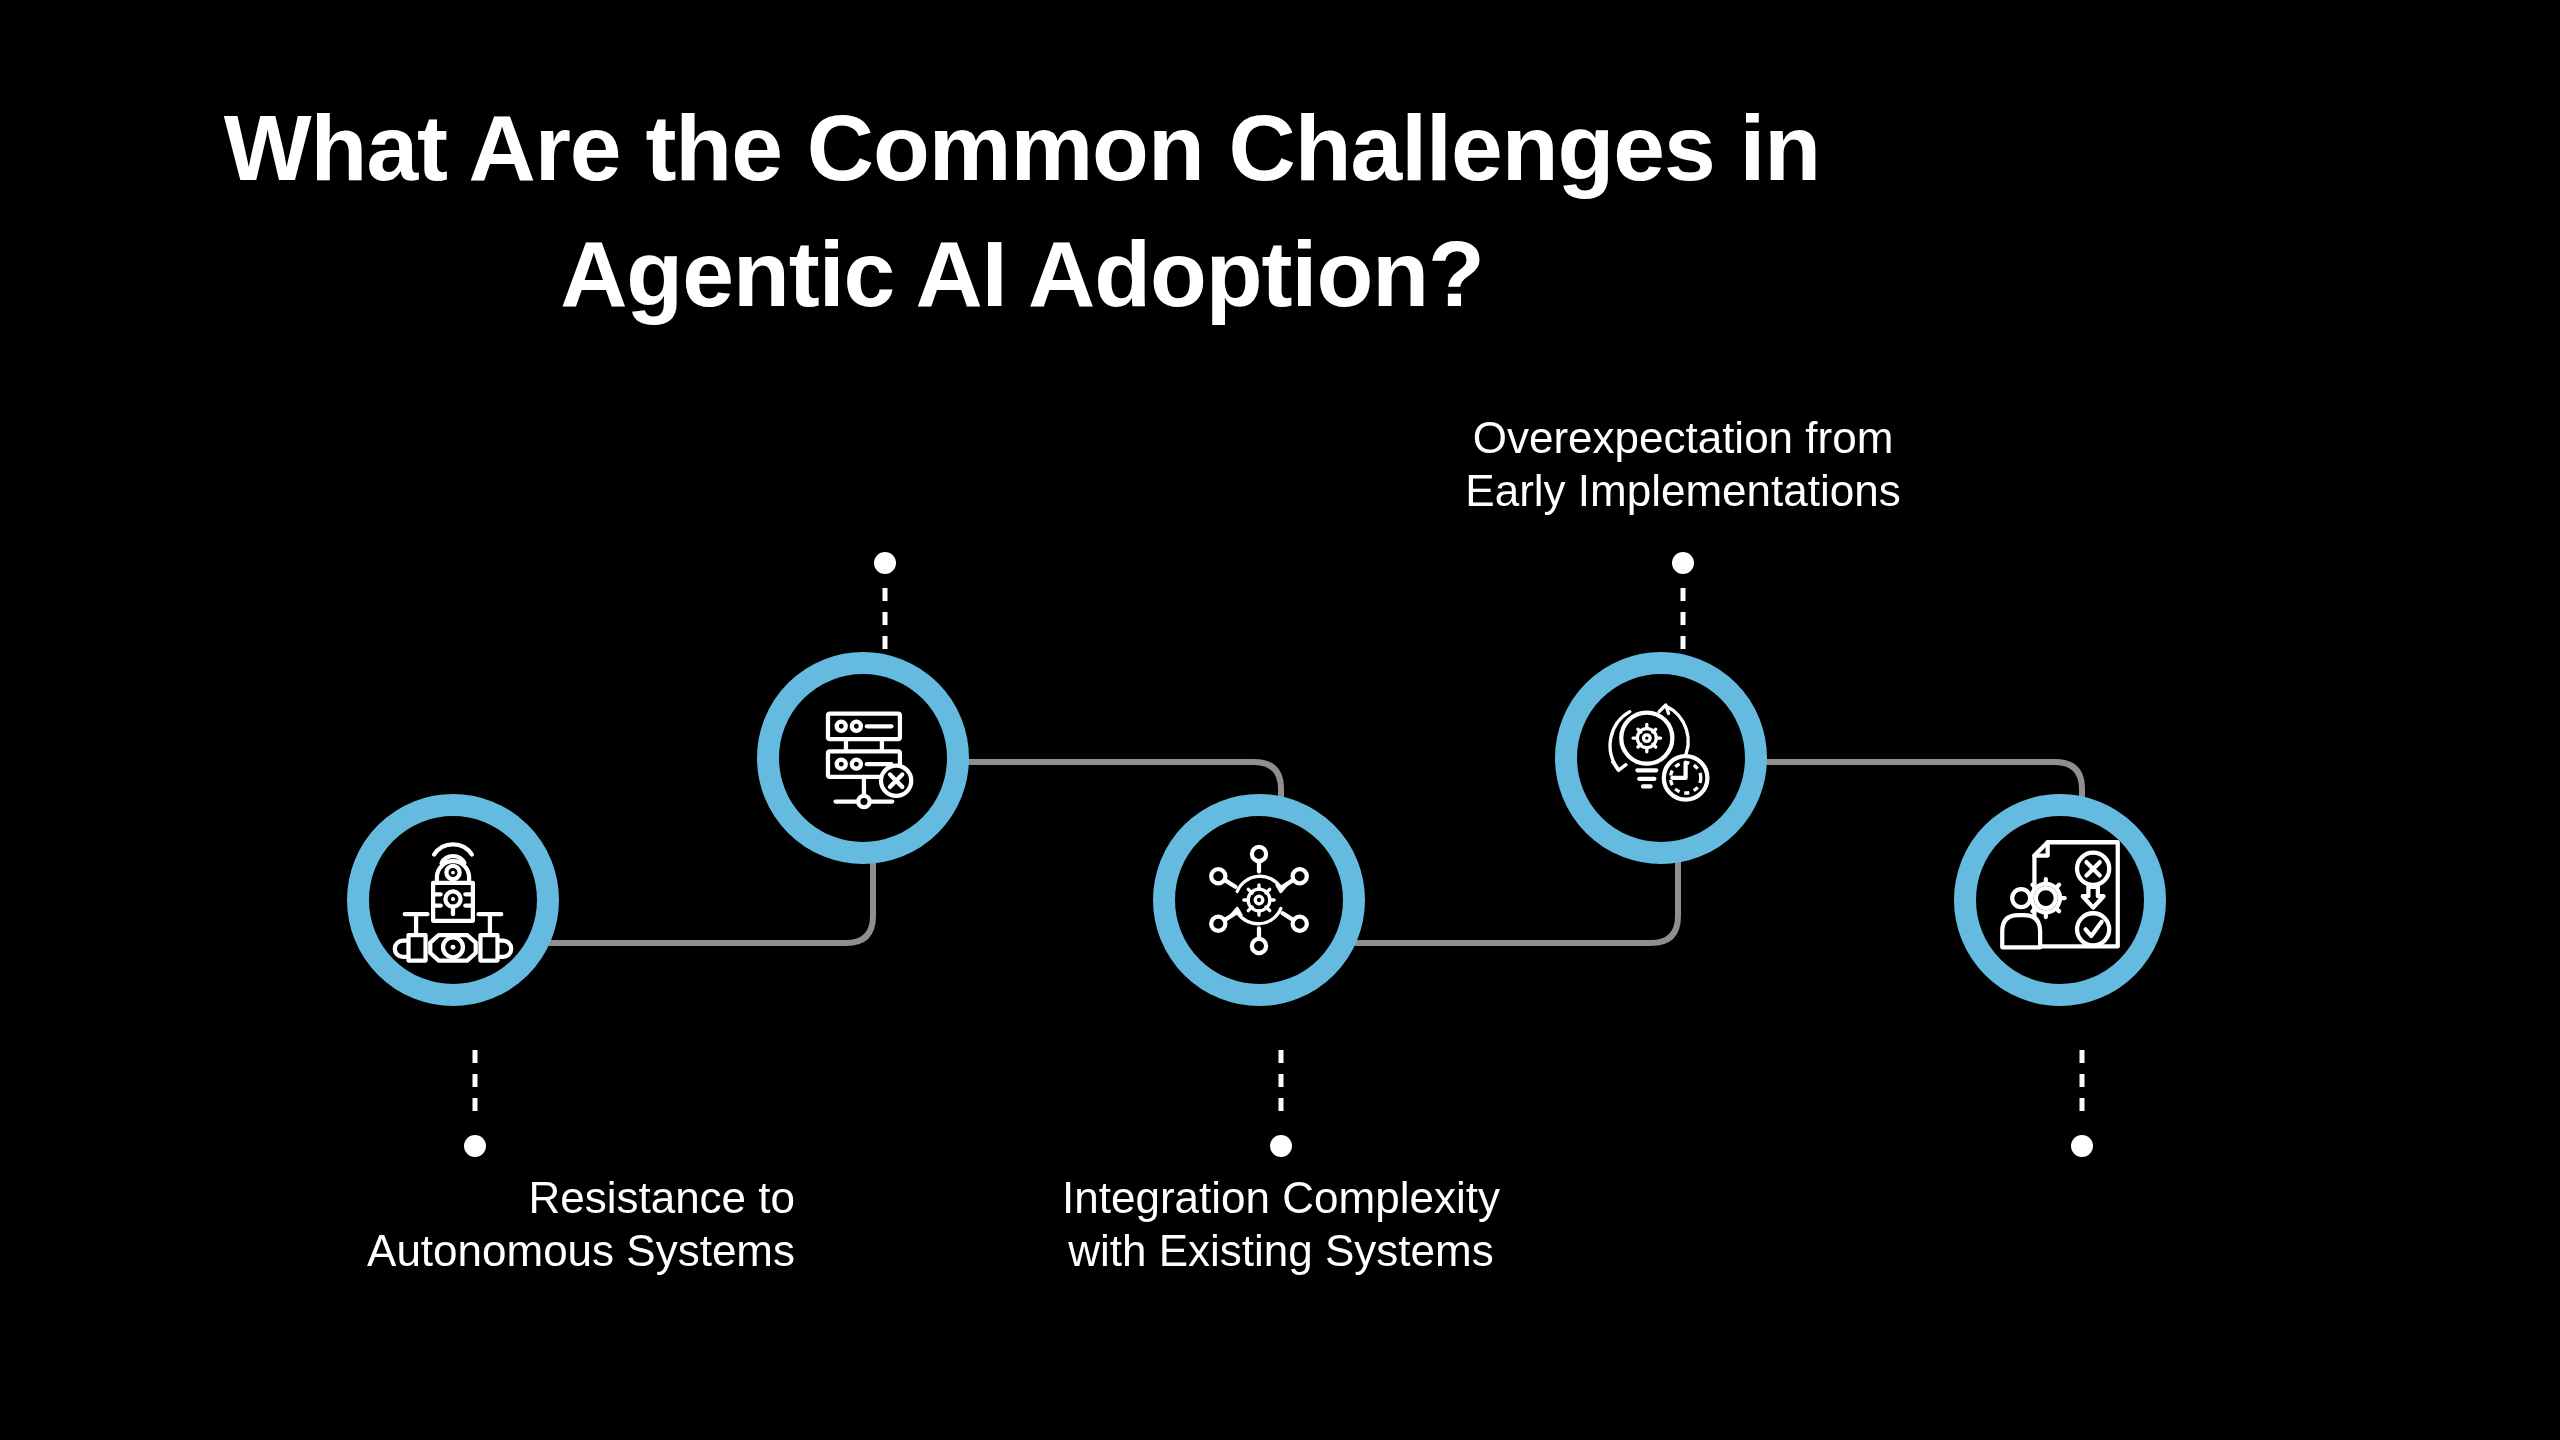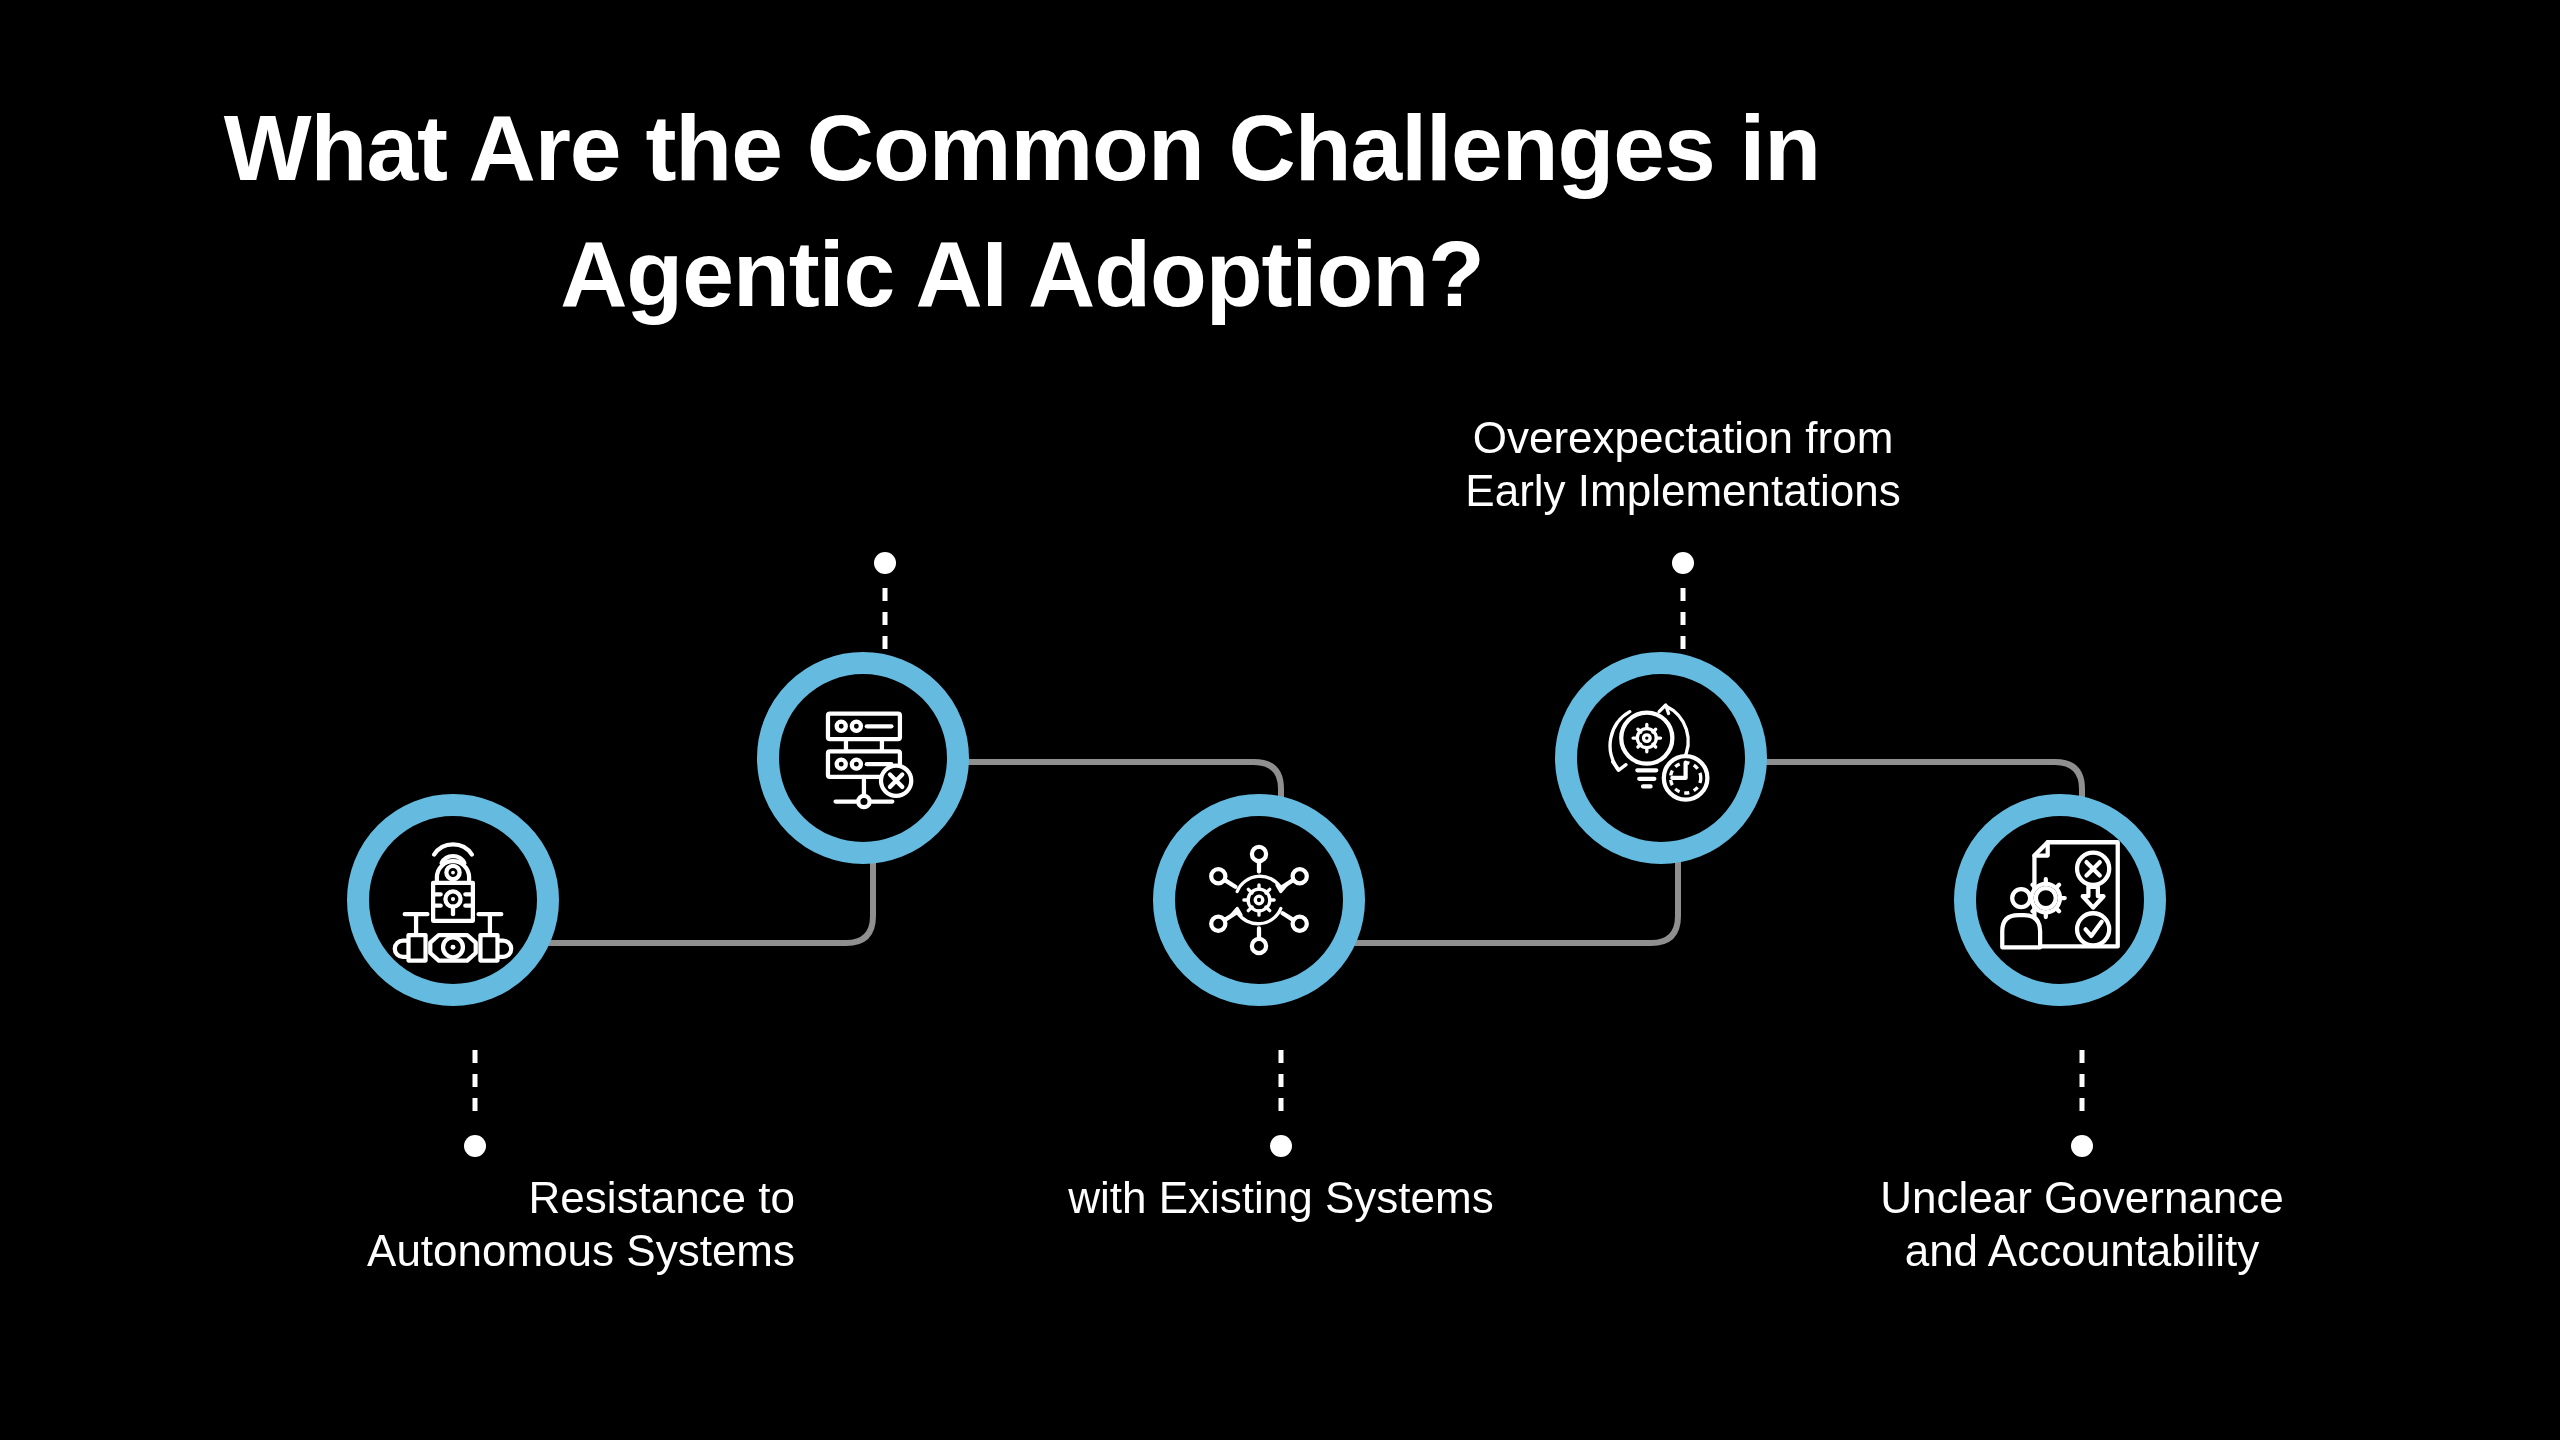--- a/index.html
+++ b/index.html
@@ -193,24 +193,21 @@
       <circle class="sf" cx="34" cy="73" r="9.5"></circle>
       <path class="sf" d="M14 125 V108 Q14 91 31 91 H37 Q54 91 54 108 V125 Z"></path>
     </svg>
   </div>
 
   <div class="label label-1">
     <span>Resistance to</span>
     <span>Autonomous Systems</span>
   </div>
   <div class="label label-3">
+    <span>Integration Complexity</span>
     <span>with Existing Systems</span>
   </div>
   <div class="label label-4">
     <span>Overexpectation from</span>
     <span>Early Implementations</span>
   </div>
-  <div class="label label-5">
-    <span>Unclear Governance</span>
-    <span>and Accountability</span>
-  </div>
 
 </div>
 
 </body></html>

